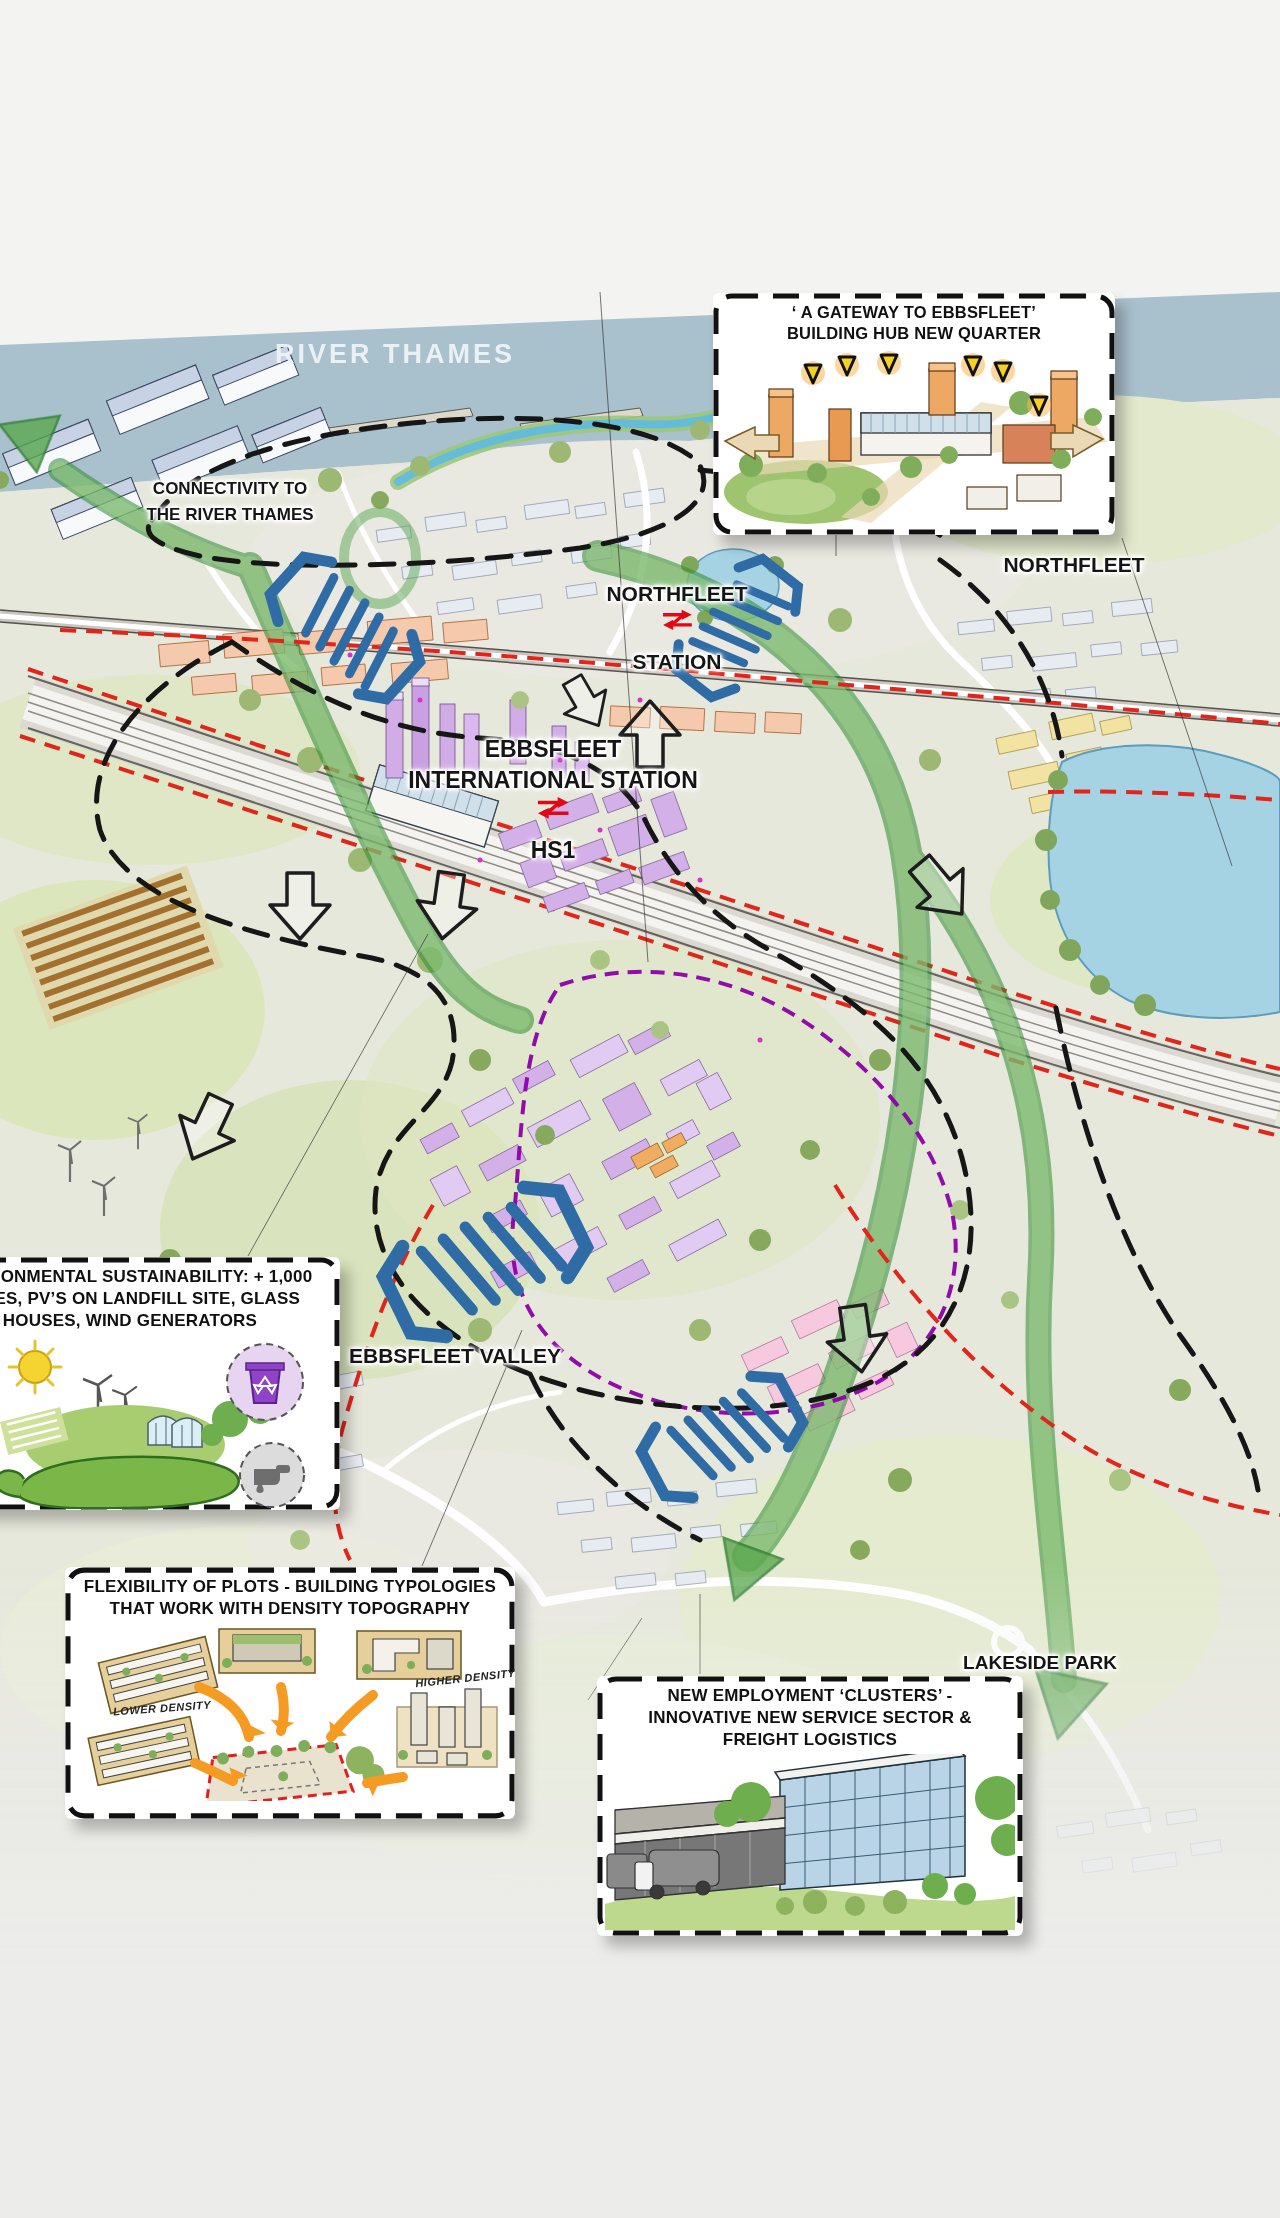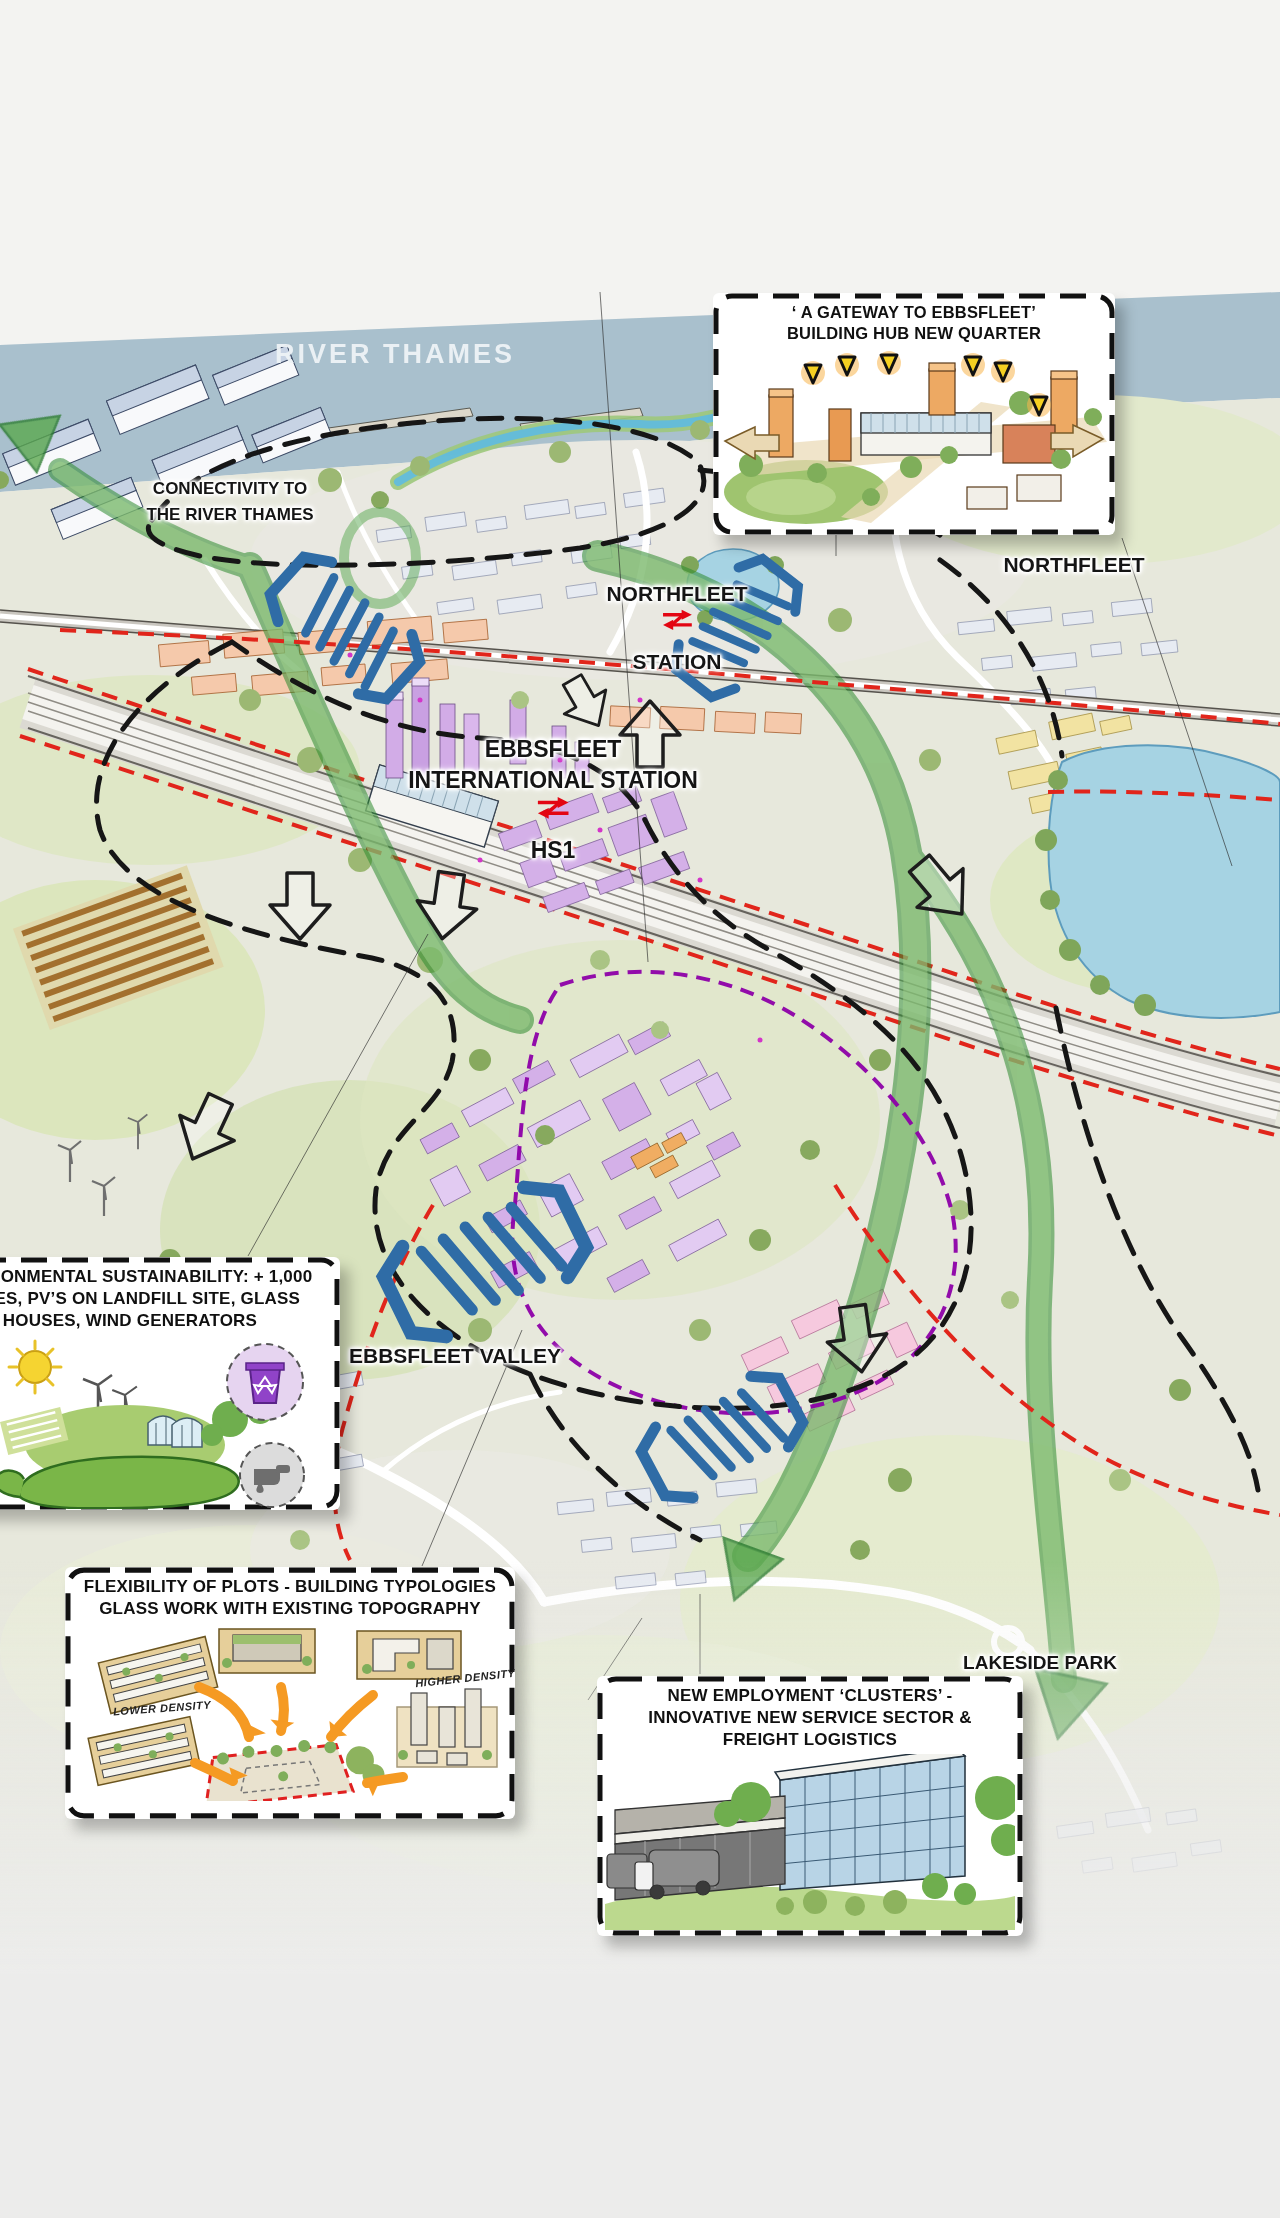--- a/index.html
+++ b/index.html
@@ -647,21 +647,21 @@
     <circle cx="55" cy="178" r="32" fill="#f4c79b" stroke="#555" stroke-width="2" stroke-dasharray="7 5" transform="translate(-62,0)"></circle>
   </svg>
 </div>
 
 <div class="callout" style="left:65px;top:1567px;width:450px;height:252px;">
   <svg class="border-svg" viewBox="0 0 450 240" preserveAspectRatio="none">
     <rect x="3" y="3" width="444" height="234" rx="16" fill="none" stroke="#111" stroke-width="5" stroke-dasharray="26 15"></rect>
   </svg>
   <div class="title">
     <div>FLEXIBILITY OF PLOTS - BUILDING TYPOLOGIES</div>
-    <div>GLASS WORK WITH EXISTING TOPOGRAPHY</div>
+    <div>THAT WORK WITH DENSITY TOPOGRAPHY</div>
   </div>
   <svg class="art" style="left:8px;top:58px;" width="434" height="176" viewBox="0 0 434 176">
     <g transform="translate(85,50) rotate(-14)">
       <rect x="-55" y="-26" width="110" height="52" fill="#e6cf9a" stroke="#6b5520" stroke-width="1.5"></rect>
       <g fill="#f6f5ef" stroke="#444" stroke-width="1">
         <rect x="-48" y="-20" width="96" height="8"></rect>
           <rect x="-48" y="-6" width="96" height="8"></rect>
           <rect x="-48" y="8" width="96" height="8"></rect>
       </g>
       <g fill="#7fae5a">

